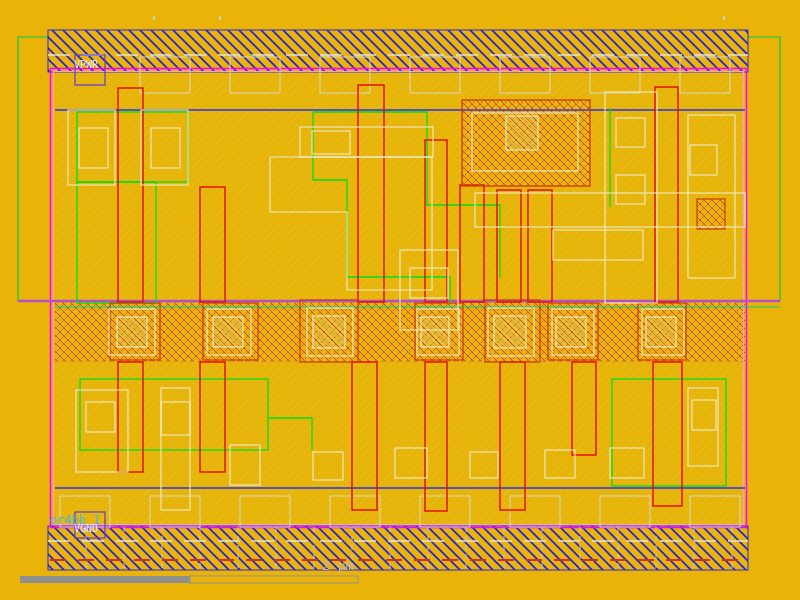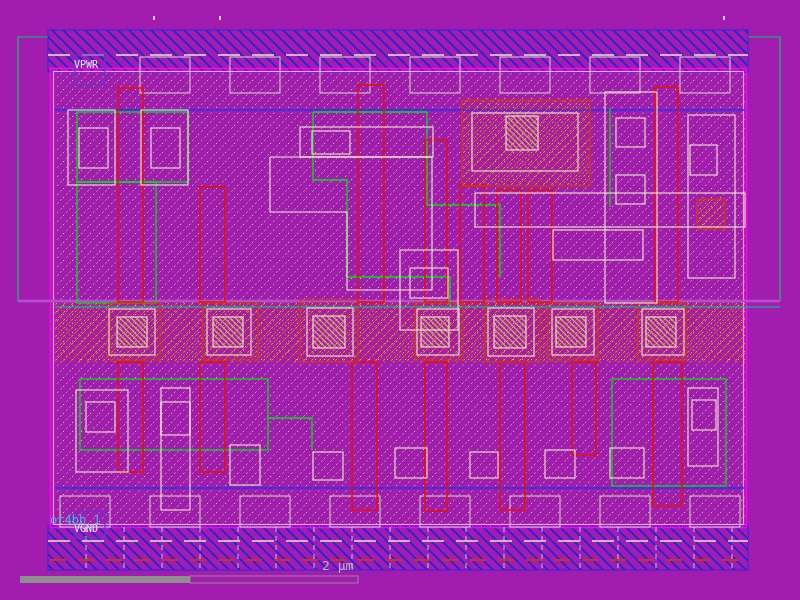--- a/index.html
+++ b/index.html
@@ -1,16 +1,16 @@
 <!DOCTYPE html>
 <html><head>
 <meta charset="utf-8">
 <style>
   html,body{margin:0;padding:0;background:#000;}
-  .stage{position:relative;width:800px;height:600px;background:#a21caf;overflow:hidden;}
+  .stage{position:relative;width:800px;height:600px;background:#eab308;overflow:hidden;}
   svg{display:block;}
   .port-label{font-family:"DejaVu Sans Mono",monospace;font-size:10px;fill:#e9e9ff;}
   .cell-label{font-family:"DejaVu Sans Mono",monospace;font-size:12px;fill:#45b7e8;}
   .scale-label{font-family:"DejaVu Sans Mono",monospace;font-size:13px;fill:#b9b9b9;}
 </style>
 </head>
 <body>
 
 <div class="stage">
   <svg width="800" height="600" viewBox="0 0 800 600" xmlns="http://www.w3.org/2000/svg">

